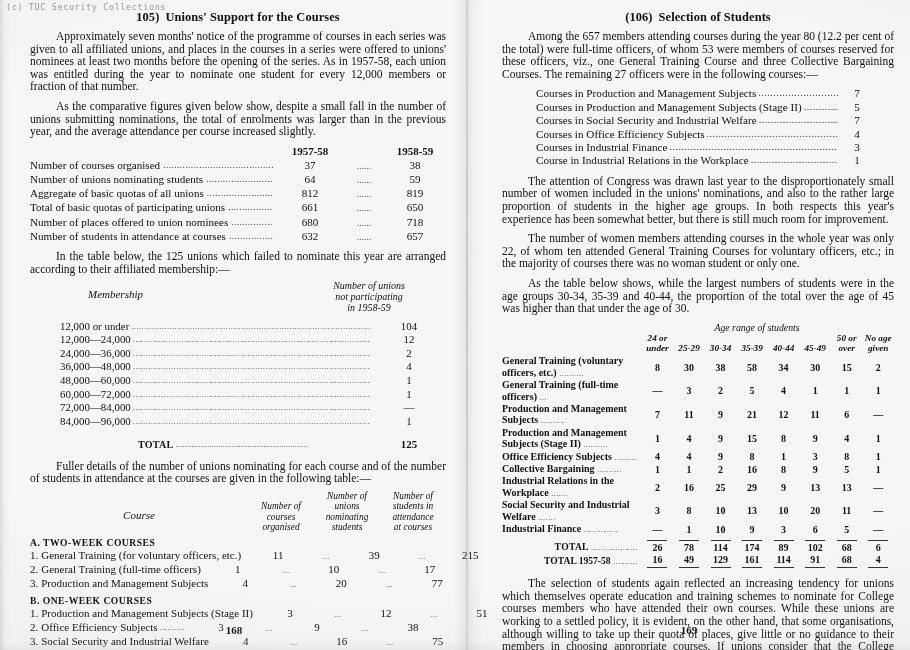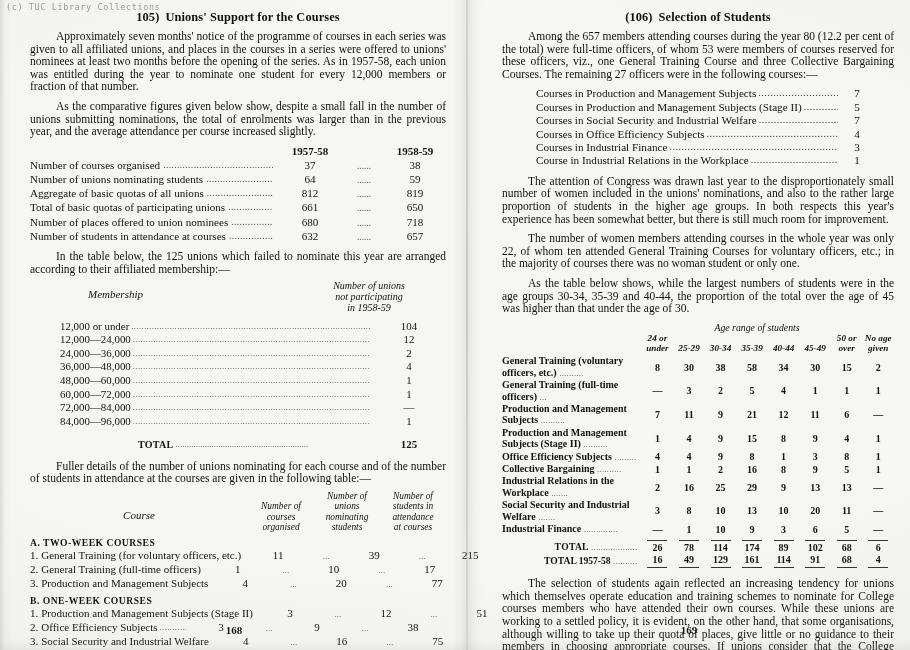--- a/index.html
+++ b/index.html
@@ -243,21 +243,21 @@
   }
   .agetbl td.num .under {
     display: block; border-top: 1px solid #333; width: 20px; margin: 2px auto 0 auto; height: 0;
   }
 </style>
 </head>
 <body>
 
 <div id="scan">
 
-  <div class="watermark">(c) TUC Library Collections</div>
+  <div class="watermark">(c) TUC Security Collections</div>
 
   <div class="page page-left">
 
     <h2 class="head">
       <span class="num">105)</span><span>Unions' Support for the Courses</span>
     </h2>
 
     <p class="para">Approximately seven months' notice of the programme of courses in each series was given to all affiliated unions, and places in the courses in a series were offered to unions' nominees at least two months before the opening of the series.  As in 1957-58, each union was entitled during the year to nominate one student for every 12,000 members or fraction of that number.</p>
     <p class="para">As the comparative figures given below show, despite a small fall in the number of unions submitting nominations, the total of enrolments was larger than in the previous year, and the average attendance per course increased slightly.</p>
 

